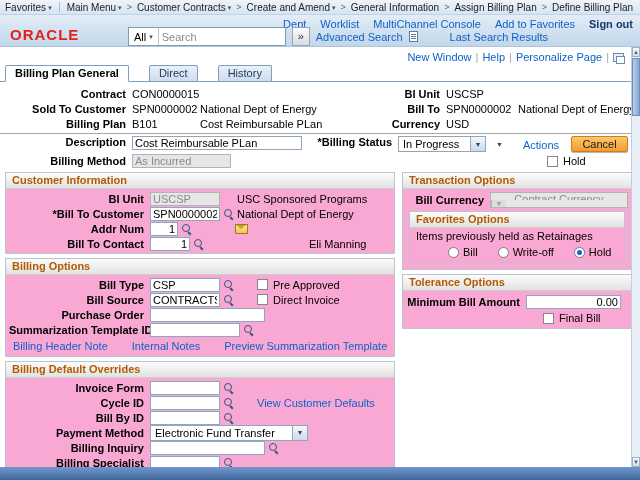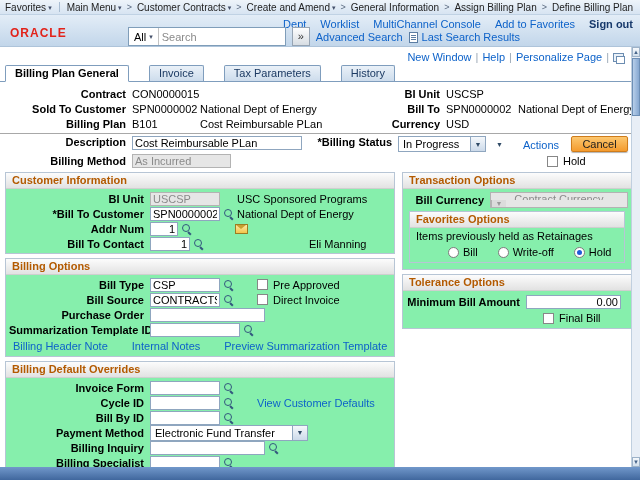--- a/index.html
+++ b/index.html
@@ -11,30 +11,30 @@
   
   .breadcrumb-bar { height:15px; background:linear-gradient(#eef4fa,#d7e4f2); border-bottom:1px solid #c0d2e4;
     display:flex; align-items:center; padding:0 5px; font-size:10px; color:#222; white-space:nowrap; overflow:hidden; }
   .bc-item { display:inline-flex; align-items:center; gap:2px; cursor:pointer; }
   .bc-caret { font-size:7px; color:#44506a; line-height:1; }
   .bc-sep { margin:0 5px; color:#58687e; font-size:9px; }
   .bc-div { width:1px; height:10px; background:#a9bdd2; margin:0 7px; }
 
   
   .header-bar { position:relative; height:32px; background:linear-gradient(#e3edf7,#c2d6ea); border-bottom:1px solid #aec4da; }
-  .logo { position:absolute; left:10px; top:11px; color:#e2231a; font-weight:bold; font-size:12px; letter-spacing:1px; }
+  .logo { position:absolute; left:10px; top:11px; color:#e2231a; font-weight:bold; font-size:15px; letter-spacing:1px; }
   .top-links { position:absolute; right:7px; top:3px; display:flex; gap:14px; font-size:11px; align-items:center; }
   .signout { color:#17396b; font-weight:bold; }
   .search-row { position:absolute; left:128px; top:12px; display:flex; align-items:center; gap:6px; height:19px; }
   .search-box { display:flex; align-items:center; background:#fff; border:1px solid #7f9db9; height:19px; }
   .search-scope { display:flex; align-items:center; gap:3px; padding:0 5px; border-right:1px solid #c3c3c3; height:100%; cursor:pointer; }
   .search-input { border:none; outline:none; width:126px; height:15px; font:11px "Liberation Sans",sans-serif; padding:0 3px; color:#333; }
   .search-input::placeholder { color:#8a8a8a; }
   .search-go { width:18px; height:19px; background:linear-gradient(#fdfdfd,#d7dde3); border:1px solid #96a4b3; font:11px "Liberation Sans",sans-serif; color:#333; cursor:pointer; line-height:15px; }
-  .lsr { display:inline-flex; align-items:flex-end; cursor:pointer; }
+  .lsr { display:inline-flex; align-items:flex-start; cursor:pointer;gap:28px; }
   .doc-icon { width:9px; height:11px; background:#fff; border:1px solid #5b7da3; position:relative; display:inline-block; margin-right:4px; }
   .doc-icon::after { content:''; position:absolute; left:1px; top:2px; width:5px; height:1px; background:#5b7da3; box-shadow:0 2px 0 #5b7da3,0 4px 0 #5b7da3; }
 
   
   .content { position:relative; height:432px; padding-top:4px; }
   .page-toolbar { position:absolute; right:16px; top:4px; display:flex; align-items:center; gap:4px; }
   .pipe::after { content:"|"; color:#9aa7b5; }
   .copy-icon { width:11px; height:9px; border:1px solid #6c8db1; background:#eaf1f8; position:relative; display:inline-block; cursor:pointer; }
   .copy-icon::after { content:''; position:absolute; left:2px; top:2px; width:7px; height:6px; border:1px solid #6c8db1; background:#fff; }
 
@@ -74,21 +74,21 @@
   .actions { display:flex; align-items:center; gap:20px; margin-left:10px; cursor:pointer; }
   .tri { font-size:7px; color:#2f4a66; }
   .cancel-btn { margin-left:auto; width:57px; height:16px; background:linear-gradient(#fcc76f,#f49b2e); border:1px solid #cf7c1b; border-radius:2px;
     font:11px "Liberation Sans",sans-serif; color:#1c1c1c; cursor:pointer; box-shadow:0 1px 1px rgba(0,0,0,.3); line-height:13px; }
   .hold-group { position:absolute; left:547px; display:flex; align-items:center; gap:5px; }
   .checkbox { width:11px; height:11px; border:1px solid #878787; background:#fff; display:inline-block; cursor:pointer; }
 
   .columns { display:flex; gap:7px; padding:2px 9px 0 5px; align-items:flex-start; }
   .col-left { width:390px; flex:none; }
   .col-right { flex:1; }
-  .gbox { border:1px solid #b7c5d5; margin-bottom:4px; background:#86efac; }
+  .gbox { border:1px solid #b7c5d5; margin-bottom:4px; background:#f9a8d4; }
   .gbox-h { background:linear-gradient(#fcfcfc,#e2e2e2); border-bottom:1px solid #cfcfcf; color:#b35a00; font-weight:bold; padding:1px 6px 2px; white-space:nowrap; }
   .gbox-b { padding:2px 3px; }
   .fr { display:flex; align-items:center; height:15px; position:relative; }
   .abs-desc { position:absolute; white-space:nowrap; }
   .d228 { left:228px; } .d300 { left:300px; } .d248 { left:248px; }
   .chk-group { position:absolute; display:flex; align-items:center; gap:5px; }
 
   .lookup-icon { width:12px; height:12px; position:relative; display:inline-block; margin-left:3px; cursor:pointer; flex:none; }
   .lookup-icon::before { content:''; position:absolute; left:1px; top:1px; width:6px; height:6px; border:1px solid #33587e; border-radius:50%; }
   .lookup-icon::after { content:''; position:absolute; left:7px; top:8px; width:4px; height:2px; background:#33587e; transform:rotate(45deg); transform-origin:left center; }
@@ -184,22 +184,21 @@
       <span class="pipe"></span>
       <span class="link">Help</span>
       <span class="pipe"></span>
       <span class="link">Personalize Page</span>
       <span class="pipe"></span>
       <span class="copy-icon"></span>
     </div>
 
     <div class="tab-bar">
       <span class="tab active">Billing Plan General</span>
-      <span class="tab">Invoice</span>
-      <span class="tab">Tax Parameters</span>
+      <span class="tab">Direct</span>
       <span class="tab">History</span>
     </div>
 
     <div class="summary">
       <div class="sum-row">
         <span class="sl1">Contract</span>
         <span class="sv1">CON0000015</span>
         <span class="sd1"></span>
         <span class="sl2">BI Unit</span>
         <span class="sv2">USCSP</span>

